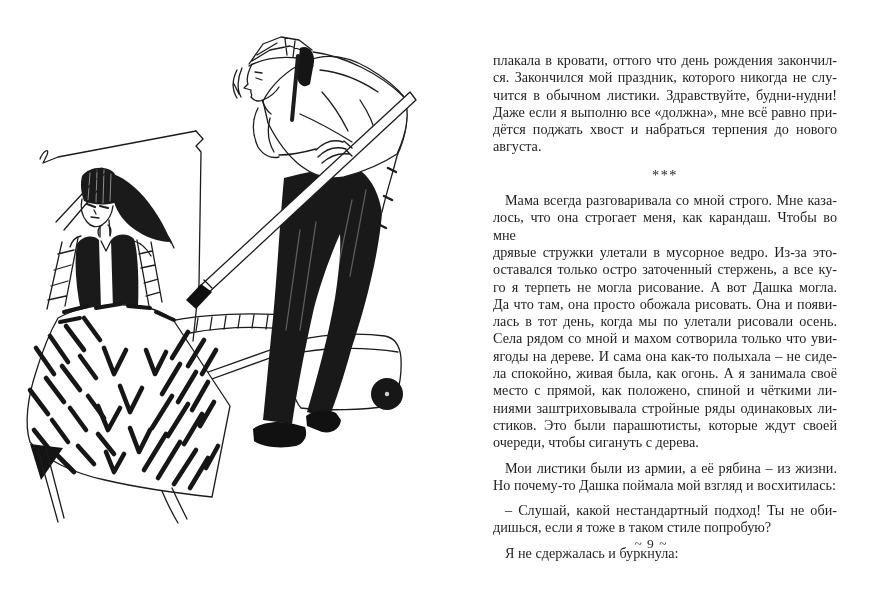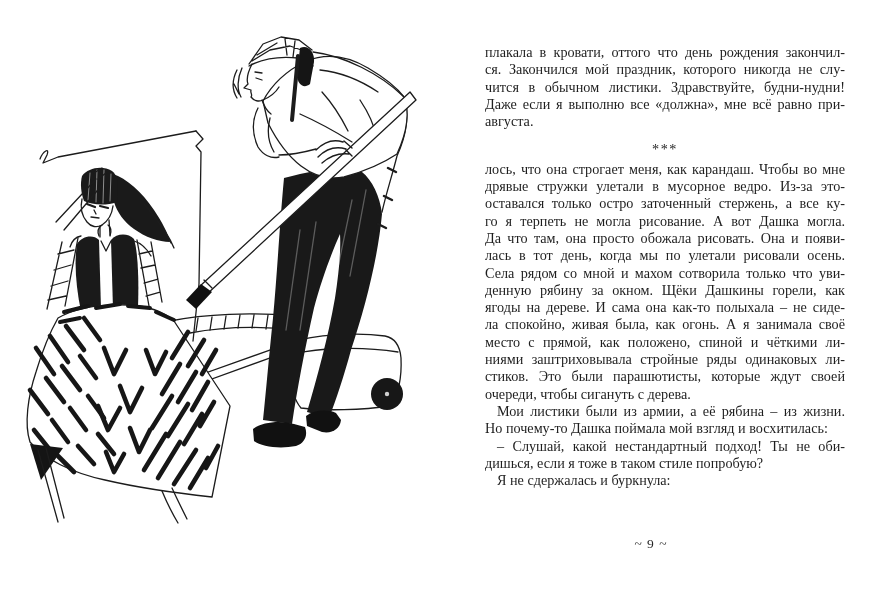--- a/index.html
+++ b/index.html
@@ -6,21 +6,21 @@
   .spread{
     position:relative;width:873px;height:600px;background:#ffffff;overflow:hidden;
     font-family:"Liberation Serif","DejaVu Serif",serif;
   }
   .illu{position:absolute;left:0;top:0;width:440px;height:600px;}
   .illu svg{display:block;width:100%;height:100%;}
   .textcol{
     position:absolute;left:485px;top:44px;width:360px;
     font-size:14.2px;line-height:17.3px;color:#1e1e1e;
   }
-  .para{margin:0;padding:0;}
+  .para{margin:8px;padding:0;}
   .line{text-align:justify;text-align-last:justify;}
   .line.last{text-align-last:left;}
   .line.indent{text-indent:12px;}
   .sep{text-align:center;text-align-last:center;margin:11px 0 2px 0;letter-spacing:1.5px;}
   .folio{
     position:absolute;left:485px;top:536px;width:360px;text-align:center;
     transform:translateX(-14px);font-size:13.5px;color:#262626;letter-spacing:1px;
   }
 </style>
 </head>
@@ -126,32 +126,33 @@
       </g>
     </svg>
   </div>
 
   <div class="textcol">
       <div class="para">
         <div class="line">плакала в кровати, оттого что день рождения закончил-</div>
         <div class="line">ся. Закончился мой праздник, которого никогда не слу-</div>
         <div class="line">чится в обычном листики. Здравствуйте, будни-нудни!</div>
         <div class="line">Даже если я выполню все «должна», мне всё равно при-</div>
+        <div class="line">дётся поджать хвост и набраться терпения до нового</div>
         <div class="line last">августа.</div>
       </div>
       <div class="sep">***</div>
       <div class="para">
+        <div class="line indent">Мама всегда разговаривала со мной строго. Мне каза-</div>
         <div class="line">лось, что она строгает меня, как карандаш. Чтобы во мне</div>
         <div class="line">дрявые стружки улетали в мусорное ведро. Из-за это-</div>
         <div class="line">оставался только остро заточенный стержень, а все ку-</div>
         <div class="line">го я терпеть не могла рисование. А вот Дашка могла.</div>
         <div class="line">Да что там, она просто обожала рисовать. Она и появи-</div>
         <div class="line">лась в тот день, когда мы по улетали рисовали осень.</div>
         <div class="line">Села рядом со мной и махом сотворила только что уви-</div>
-        <div class="line">денную рябину за окном. Щёки Дашкины горели, как</div>
         <div class="line">ягоды на дереве. И сама она как-то полыхала – не сиде-</div>
         <div class="line">ла спокойно, живая была, как огонь. А я занимала своё</div>
         <div class="line">место с прямой, как положено, спиной и чёткими ли-</div>
         <div class="line">ниями заштриховывала стройные ряды одинаковых ли-</div>
         <div class="line">стиков. Это были парашютисты, которые ждут своей</div>
         <div class="line last">очереди, чтобы сигануть с дерева.</div>
       </div>
       <div class="para">
         <div class="line indent">Мои листики были из армии, а её рябина – из жизни.</div>
         <div class="line last">Но почему-то Дашка поймала мой взгляд и восхитилась:</div>

